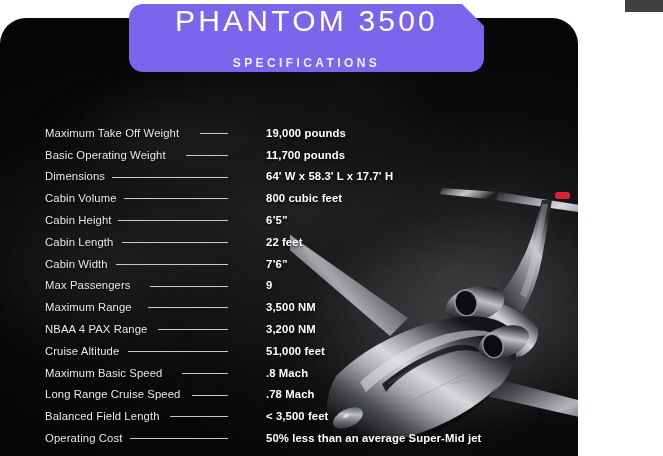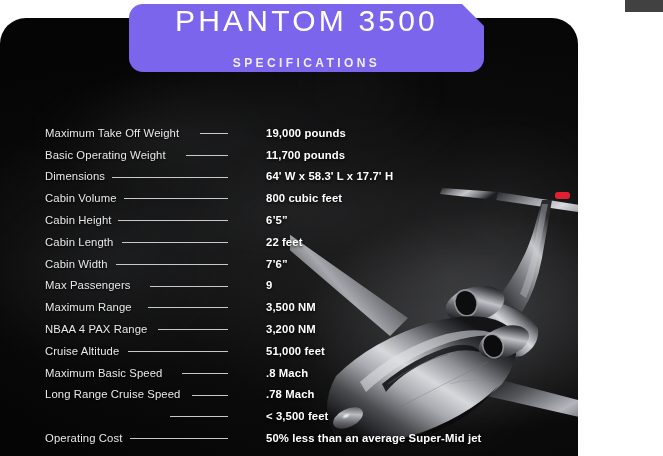--- a/index.html
+++ b/index.html
@@ -341,20 +341,21 @@
         <span class="spec-value">.8 Mach</span>
       </div>
 
       <div class="spec-row">
         <span class="spec-label">Long Range Cruise Speed</span>
         <span class="spec-leader" style="left:147px;width:36px;top:11px;"></span>
         <span class="spec-value">.78 Mach</span>
       </div>
 
       <div class="spec-row">
+        <span class="spec-label">Balanced Field Length</span>
         <span class="spec-leader" style="left:125px;width:58px;top:11px;"></span>
         <span class="spec-value">&lt; 3,500 feet</span>
       </div>
 
       <div class="spec-row">
         <span class="spec-label">Operating Cost</span>
         <span class="spec-leader" style="left:85px;width:98px;top:11px;"></span>
         <span class="spec-value">50% less than an average Super-Mid jet</span>
       </div>
 

